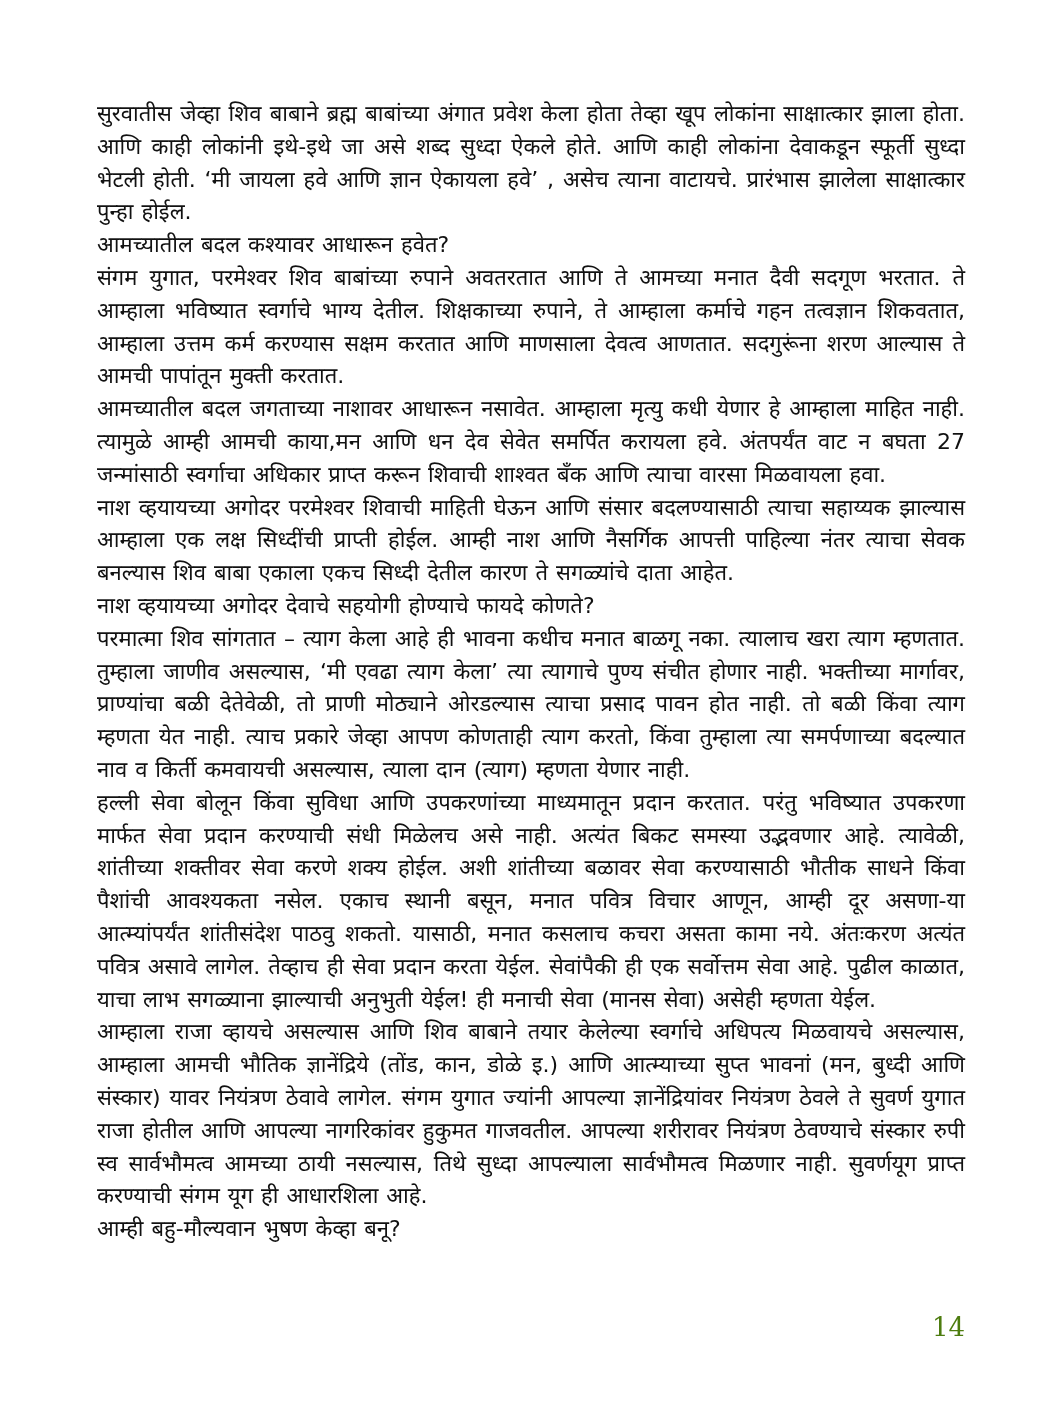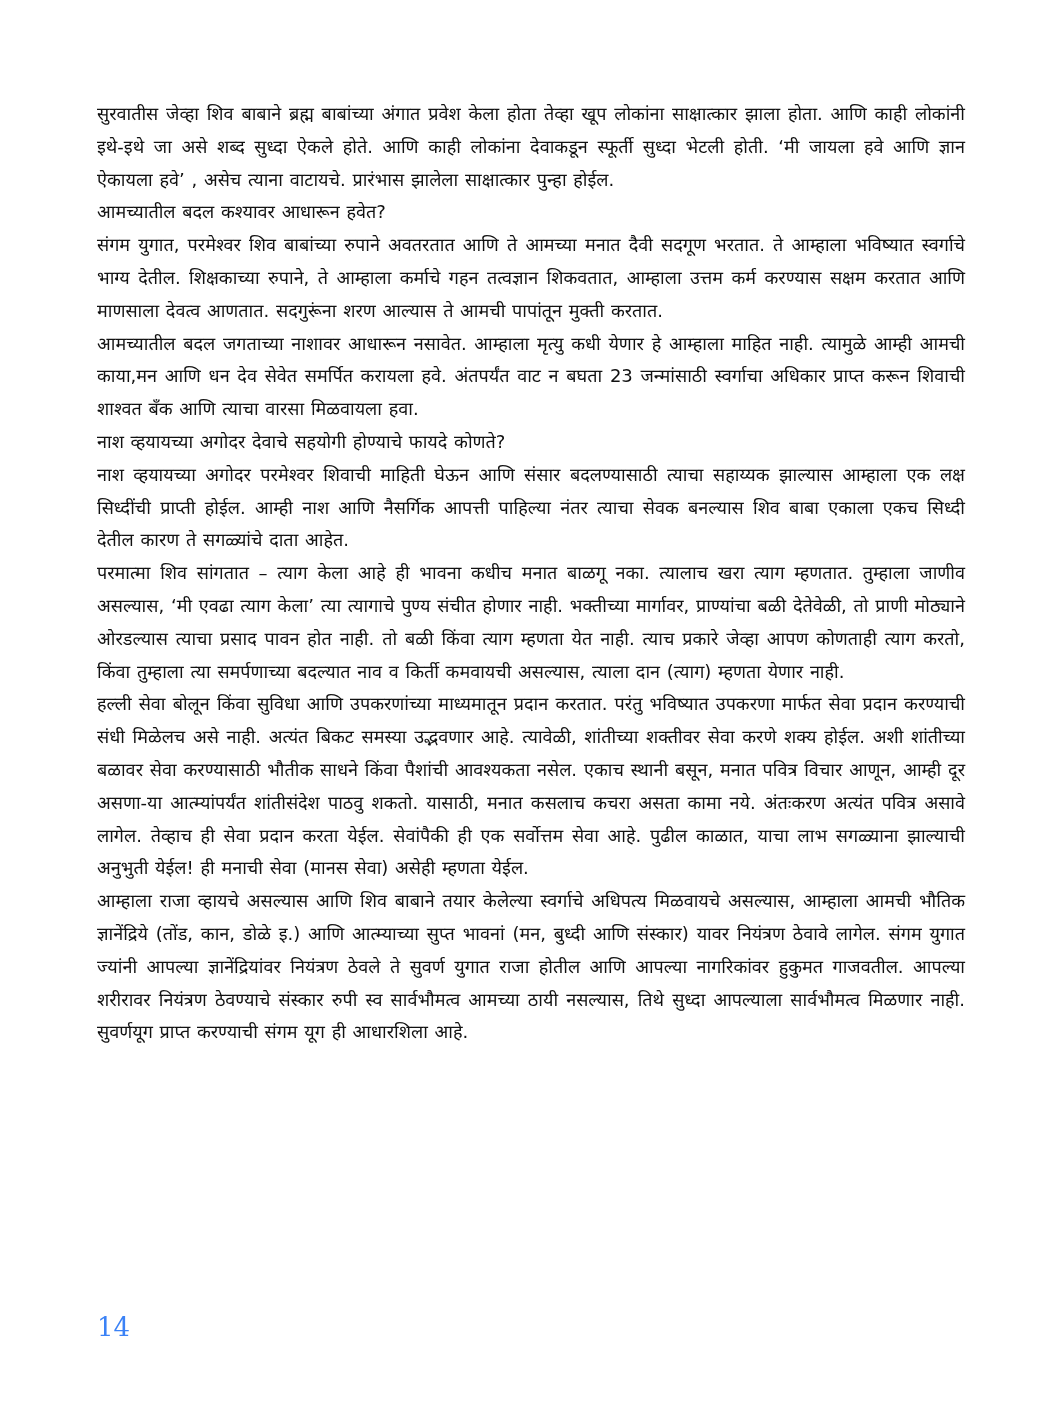--- a/index.html
+++ b/index.html
@@ -17,52 +17,53 @@
   }
   .text-block {
     position: absolute;
     left: 97px;
     top: 98px;
     width: 868px;
   }
   .text-block p {
     margin: 0;
     padding: 0;
-    font-size: 18px;
+    font-size: 22px;
     line-height: 32.8px;
     text-align: justify;
     color: #111111;
     word-spacing: 1px;
   }
   .page-number {
     position: absolute;
     left: 97px;
     width: 868px;
     top: 1312px;
-    text-align: left;
+    text-align: right;
     font-family: "DejaVu Serif", serif;
     font-size: 26px;
-    color: #3b82f6;
+    color: #4d7c0f;
   }
 </style>
 </head>
 <body>
 
 <div class="text-block">
   <p>सुरवातीस जेव्हा शिव बाबाने ब्रह्म बाबांच्या अंगात प्रवेश केला होता तेव्हा खूप लोकांना साक्षात्कार झाला होता. आणि काही लोकांनी इथे-इथे जा असे शब्द सुध्दा ऐकले होते. आणि काही लोकांना देवाकडून स्फूर्ती सुध्दा भेटली होती. ‘मी जायला हवे आणि ज्ञान ऐकायला हवे’ , असेच त्याना वाटायचे. प्रारंभास झालेला साक्षात्कार पुन्हा होईल.</p>
 
   <p>आमच्यातील बदल कश्यावर आधारून हवेत?</p>
 
   <p>संगम युगात, परमेश्वर शिव बाबांच्या रुपाने अवतरतात आणि ते आमच्या मनात दैवी सदगूण भरतात. ते  आम्हाला भविष्यात स्वर्गाचे भाग्य देतील. शिक्षकाच्या रुपाने, ते आम्हाला कर्माचे गहन तत्वज्ञान शिकवतात, आम्हाला उत्तम कर्म करण्यास सक्षम करतात आणि माणसाला देवत्व आणतात. सदगुरूंना शरण आल्यास ते आमची पापांतून मुक्ती करतात.</p>
-  <p>आमच्यातील बदल जगताच्या नाशावर आधारून नसावेत. आम्हाला मृत्यु कधी येणार हे आम्हाला माहित नाही. त्यामुळे आम्ही आमची काया,मन आणि धन देव सेवेत समर्पित करायला हवे. अंतपर्यंत वाट न बघता 23 जन्मांसाठी स्वर्गाचा अधिकार प्राप्त करून शिवाची शाश्वत बँक आणि त्याचा वारसा मिळवायला हवा.</p>
+  <p>आमच्यातील बदल जगताच्या नाशावर आधारून नसावेत. आम्हाला मृत्यु कधी येणार हे आम्हाला माहित नाही. त्यामुळे आम्ही आमची काया,मन आणि धन देव सेवेत समर्पित करायला हवे. अंतपर्यंत वाट न बघता 27 जन्मांसाठी स्वर्गाचा अधिकार प्राप्त करून शिवाची शाश्वत बँक आणि त्याचा वारसा मिळवायला हवा.</p>
 
+  <p>नाश व्हयायच्या अगोदर परमेश्वर शिवाची माहिती घेऊन आणि संसार बदलण्यासाठी त्याचा सहाय्यक झाल्यास आम्हाला एक लक्ष सिध्दींची प्राप्ती होईल. आम्ही नाश आणि नैसर्गिक आपत्ती पाहिल्या नंतर त्याचा सेवक बनल्यास शिव बाबा एकाला एकच सिध्दी देतील कारण ते सगळ्यांचे दाता आहेत.</p>
   <p>नाश व्हयायच्या अगोदर देवाचे सहयोगी होण्याचे फायदे कोणते?</p>
-  <p>नाश व्हयायच्या अगोदर परमेश्वर शिवाची माहिती घेऊन आणि संसार बदलण्यासाठी त्याचा सहाय्यक झाल्यास आम्हाला एक लक्ष सिध्दींची प्राप्ती होईल. आम्ही नाश आणि नैसर्गिक आपत्ती पाहिल्या नंतर त्याचा सेवक बनल्यास शिव बाबा एकाला एकच सिध्दी देतील कारण ते सगळ्यांचे दाता आहेत.</p>
 
   <p>परमात्मा शिव सांगतात – त्याग केला आहे ही भावना कधीच मनात बाळगू नका. त्यालाच खरा त्याग म्हणतात. तुम्हाला जाणीव असल्यास, ‘मी एवढा त्याग केला’  त्या त्यागाचे पुण्य संचीत होणार नाही. भक्तीच्या मार्गावर, प्राण्यांचा बळी देतेवेळी, तो प्राणी मोठ्याने ओरडल्यास त्याचा प्रसाद पावन होत नाही. तो बळी किंवा त्याग म्हणता येत नाही. त्याच प्रकारे जेव्हा आपण कोणताही त्याग करतो, किंवा तुम्हाला त्या समर्पणाच्या बदल्यात नाव व किर्ती कमवायची असल्यास, त्याला दान (त्याग) म्हणता येणार नाही.</p>
 
   <p>हल्ली सेवा बोलून किंवा सुविधा आणि उपकरणांच्या माध्यमातून प्रदान करतात. परंतु भविष्यात उपकरणा मार्फत सेवा प्रदान करण्याची संधी मिळेलच असे नाही. अत्यंत बिकट समस्या उद्भवणार आहे. त्यावेळी, शांतीच्या शक्तीवर सेवा करणे शक्य होईल. अशी शांतीच्या बळावर सेवा करण्यासाठी भौतीक साधने किंवा पैशांची आवश्यकता नसेल. एकाच स्थानी बसून, मनात पवित्र विचार आणून, आम्ही दूर असणा-या आत्म्यांपर्यंत शांतीसंदेश पाठवु शकतो. यासाठी, मनात कसलाच कचरा असता कामा नये. अंतःकरण अत्यंत पवित्र असावे लागेल. तेव्हाच ही सेवा प्रदान करता येईल. सेवांपैकी ही एक सर्वोत्तम सेवा आहे. पुढील काळात, याचा लाभ सगळ्याना झाल्याची अनुभुती येईल! ही मनाची सेवा (मानस सेवा) असेही म्हणता येईल.</p>
 
   <p>आम्हाला राजा व्हायचे असल्यास आणि शिव बाबाने तयार केलेल्या स्वर्गाचे अधिपत्य मिळवायचे असल्यास, आम्हाला आमची भौतिक ज्ञानेंद्रिये (तोंड, कान, डोळे इ.) आणि आत्म्याच्या सुप्त भावनां (मन, बुध्दी आणि संस्कार) यावर नियंत्रण ठेवावे लागेल. संगम युगात ज्यांनी आपल्या ज्ञानेंद्रियांवर नियंत्रण ठेवले ते सुवर्ण युगात राजा होतील आणि आपल्या नागरिकांवर हुकुमत गाजवतील. आपल्या शरीरावर नियंत्रण ठेवण्याचे संस्कार रुपी स्व सार्वभौमत्व आमच्या ठायी नसल्यास, तिथे सुध्दा आपल्याला सार्वभौमत्व मिळणार नाही. सुवर्णयूग प्राप्त करण्याची संगम यूग ही आधारशिला आहे.</p>
 
+  <p>आम्ही बहु-मौल्यवान भुषण केव्हा बनू?</p>
 </div>
 
 <div class="page-number">14</div>
 
 </body></html>

